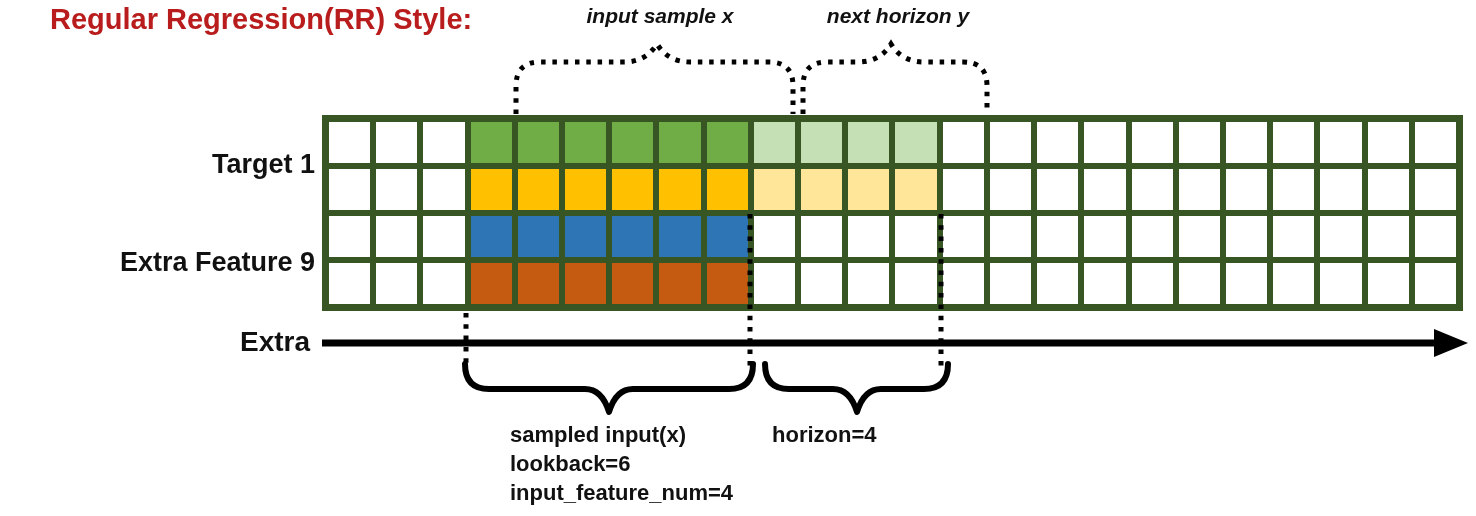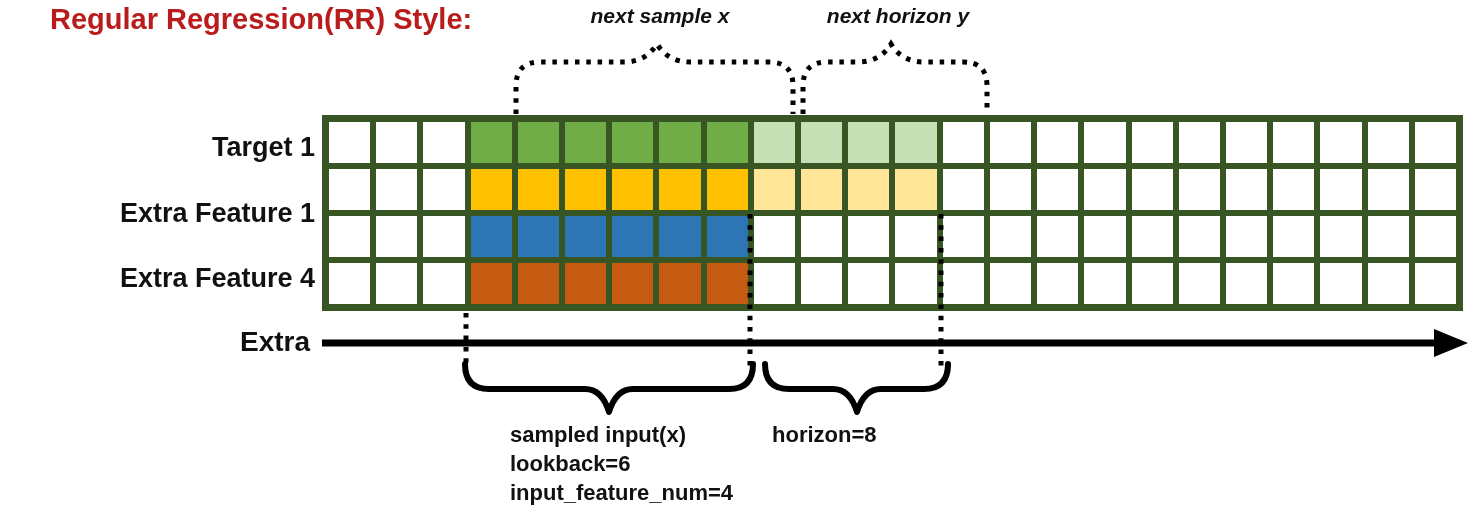--- a/index.html
+++ b/index.html
@@ -11,21 +11,21 @@
   #page-title{
     left:10px;top:3px;font-size:29px;font-weight:700;letter-spacing:0px;color:#b91c1c;
     white-space:nowrap;
     margin-left:40px;
   }
   .next-label{
     top:4px;width:220px;text-align:center;font-size:21px;font-style:italic;font-weight:600;
     white-space:nowrap;color:#111;
   }
   #row-labels{
-    left:0;top:115px;width:315px;height:196px;display:flex;flex-direction:column;justify-content:flex-end;
+    left:0;top:115px;width:315px;height:196px;display:flex;flex-direction:column;
   }
   .row-label{
     flex:1;display:flex;align-items:center;justify-content:flex-end;
     font-size:27px;font-weight:700;white-space:nowrap;color:#111;
   }
   #grid{
     left:322px;top:115px;width:1141px;height:196px;box-sizing:border-box;
     display:grid;grid-template-columns:repeat(24,1fr);grid-template-rows:repeat(4,1fr);
     gap:6px;padding:7px;
   }
@@ -38,27 +38,26 @@
   }
   #overlay{left:0;top:0;pointer-events:none;}
 </style>
 </head>
 <body>
 
 <div id="canvas">
 
   <div class="abs" id="page-title">Regular Regression(RR) Style:</div>
 
-  <div class="abs next-label" style="left:550px;">next sample x</div>
+  <div class="abs next-label" style="left:550px;">input sample x</div>
   <div class="abs next-label" style="left:788px;">next horizon y</div>
 
   <div class="abs" id="row-labels">
     <div class="row-label">Target 1</div>
-    <div class="row-label">Extra Feature 1</div>
-    <div class="row-label">Extra Feature 4</div>
+    <div class="row-label">Extra Feature 9</div>
   </div>
 
   <div class="abs" id="grid" style="background: rgb(55, 86, 35);">
       <div class="cell" style="background: rgb(255, 255, 255);"></div>
       <div class="cell" style="background: rgb(255, 255, 255);"></div>
       <div class="cell" style="background: rgb(255, 255, 255);"></div>
       <div class="cell" style="background: rgb(112, 173, 71);"></div>
       <div class="cell" style="background: rgb(112, 173, 71);"></div>
       <div class="cell" style="background: rgb(112, 173, 71);"></div>
       <div class="cell" style="background: rgb(112, 173, 71);"></div>
@@ -172,16 +171,16 @@
 
     <path d="M 765 364 Q 765 389 789 389 L 833 389 Q 850 389 857 412 Q 864 389 881 389 L 924 389 Q 948 389 948 364" fill="none" stroke="#000" stroke-width="6" stroke-linecap="round" stroke-linejoin="round"></path>
   </svg>
 
   <div class="abs note-block" style="left:510px;">
     <div>sampled input(x)</div>
     <div>lookback=6</div>
     <div>input_feature_num=4</div>
   </div>
   <div class="abs note-block" style="left:772px;">
-    <div>horizon=8</div>
+    <div>horizon=4</div>
   </div>
 
 </div>
 
 </body></html>

